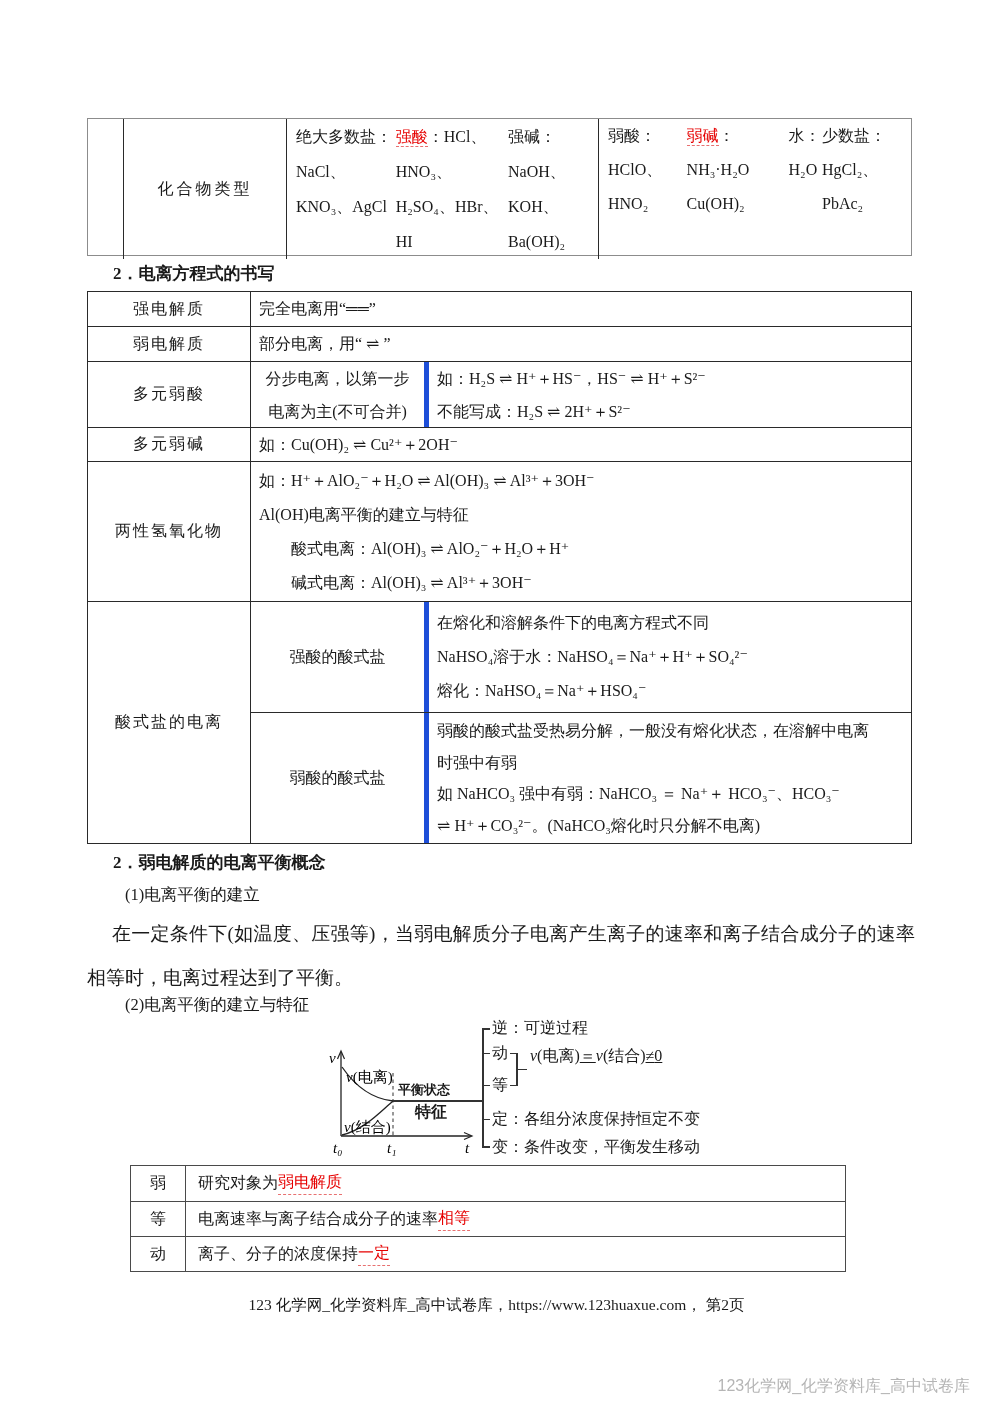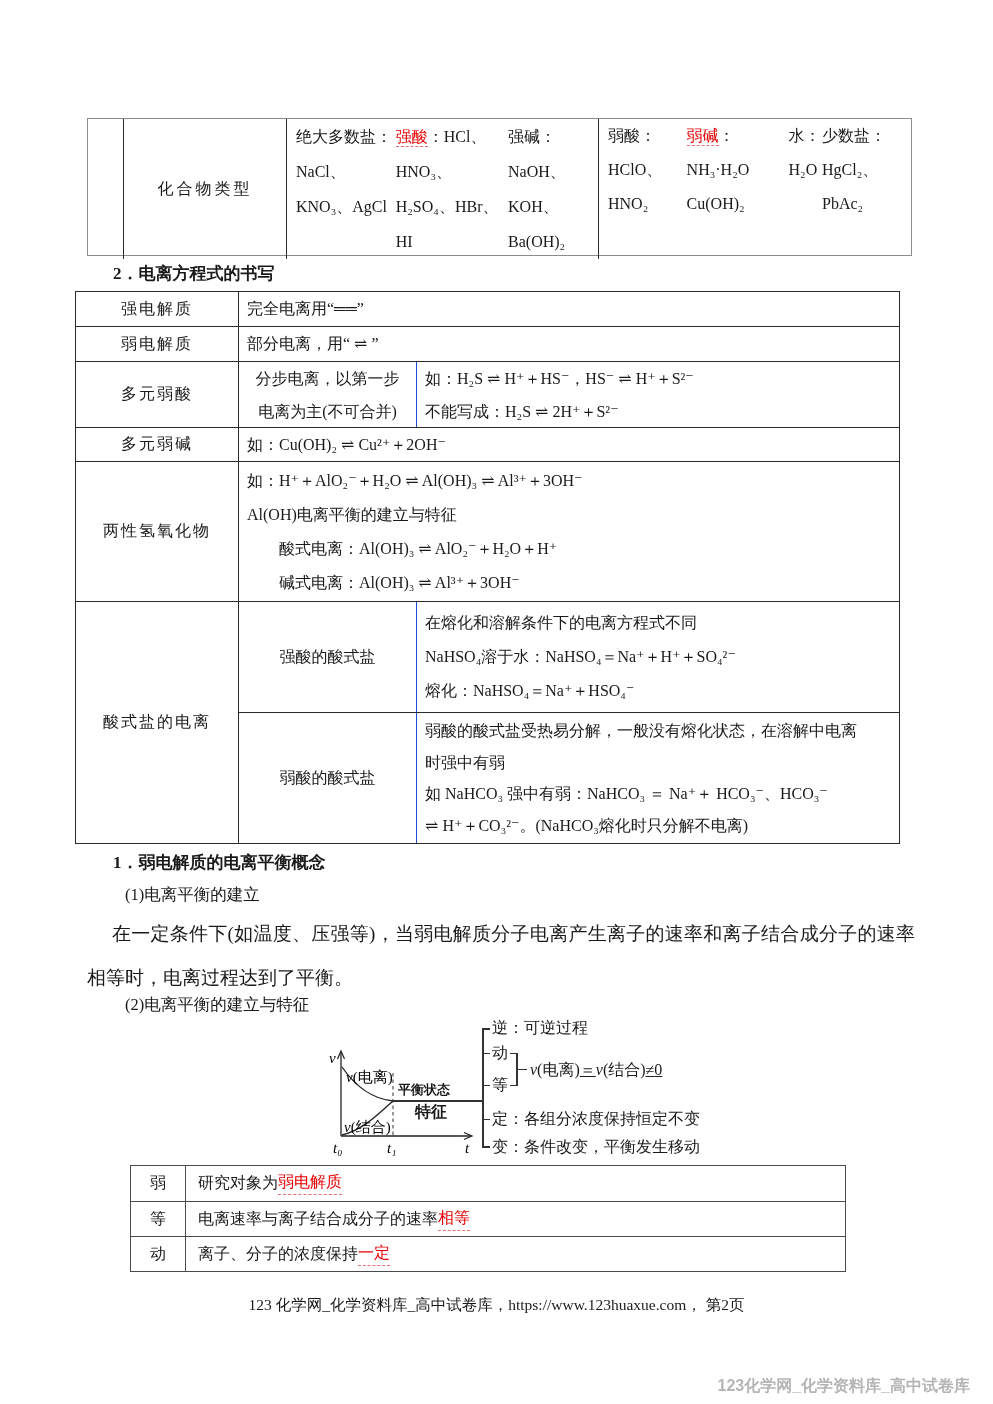--- a/index.html
+++ b/index.html
@@ -27,26 +27,26 @@
 
   
   #s2-title { left:113px; top:262px; font-weight:bold; font-size:17px; }
   #s3-title { left:113px; top:851px; font-weight:bold; font-size:17px; }
   #p1 { left:125px; top:884px; font-size:16.5px; }
   #p-body { left:87px; top:912px; width:828px; font-size:19px;
             line-height:44px; text-align:justify; text-indent:25px; }
   #p2 { left:125px; top:984px; font-size:16.5px;margin-top:10px; }
 
   
-  #table2 { left:75px; top:291px; width:825px; border:1px solid #2a2a2a; background:#fff; }
+  #table2 { left:87px; top:291px; width:825px; border:1px solid #2a2a2a; background:#fff; }
   .t2row { display:flex; border-top:1px solid #2a2a2a; }
   .t2row:first-child { border-top:none; }
   .t2label { width:163px; flex:0 0 163px; border-right:1px solid #2a2a2a;
     display:flex; align-items:center; justify-content:center; letter-spacing:2px; }
-  .t2desc { width:178px; flex:0 0 178px; border-right:1px solid #1d4ed8;
+  .t2desc { width:178px; flex:0 0 178px; border-right:5px solid #1d4ed8;
     display:flex; flex-direction:column; align-items:center; justify-content:center;
     text-align:center; }
   .t2content { flex:1 1 auto; display:flex; flex-direction:column; justify-content:center;
     padding-left:8px; }
   .t2merged { flex:1 1 auto; display:flex; align-items:center; padding-left:8px; }
   .h34 { height:34px; } .h35 { height:35px; } .h66 { height:66px; }
   .h140 { height:140px; } .h110 { height:110px; } .h131 { height:131px; }
   .lh33 { line-height:33px; } .lh34 { line-height:34px; } .lh31 { line-height:31.5px; }
   .t2group-right { flex:1 1 auto; display:flex; flex-direction:column; }
   .t2sub { display:flex; }
@@ -54,34 +54,34 @@
 
   
   #diagram { left:320px; top:1006px; width:480px; height:155px; }
   #diagram .line { position:absolute; background:#333; }
   #graph-svg { position:absolute; left:0; top:0; }
   #center1 { position:absolute; left:78px; top:75px; width:66px; text-align:left;
     font-weight:bold; font-size:13px; line-height:18px; }
   #center2 { position:absolute; left:94px; top:97px; width:34px; text-align:center;
     font-weight:bold; font-size:16px; line-height:18px; }
   .br-item { position:absolute; font-size:16px; line-height:18px; white-space:nowrap; }
-  #eq-line { position:absolute; left:210px; top:54px; font-size:16px; white-space:nowrap; }
+  #eq-line { position:absolute; left:210px; top:40px; font-size:16px; white-space:nowrap; }
 
   
   #table3 { left:130px; top:1165px; width:716px; border:1px solid #4a4a4a; background:#fff; }
   .t3row { display:flex; height:35px; border-top:1px solid #4a4a4a; }
   .t3row:first-child { border-top:none; }
   .t3key { width:55px; flex:0 0 55px; border-right:1px solid #4a4a4a;
     display:flex; align-items:center; justify-content:center; }
   .t3val { display:flex; align-items:center; padding-left:12px; }
 
   
   #footer { left:0; top:1295px; width:100%; text-align:center; font-size:15.5px; }
   #watermark { right:23px; top:1376px; color:#b5b5b5; font-size:16px;
-    font-family:"Liberation Sans","DejaVu Sans",sans-serif;font-weight:bold; }
+    font-family:"Liberation Sans","DejaVu Sans",sans-serif; }
 </style>
 </head>
 <body>
 
 <div id="table1" class="abs">
   <div class="cell"></div>
   <div class="cell t1-label">化合物类型</div>
   <div class="cell t1-lines t1-mid">
     <div class="ln">绝大多数盐：NaCl、KNO₃、AgCl</div>
     <div class="ln"><span class="red-u">强酸</span><span>：HCl、HNO₃、H₂SO₄、HBr、HI</span></div>
@@ -149,21 +149,21 @@
           <div class="lh31">弱酸的酸式盐受热易分解，一般没有熔化状态，在溶解中电离</div>
           <div class="lh31">时强中有弱</div>
           <div class="lh31">如 NaHCO₃ 强中有弱：NaHCO₃ ＝ Na⁺＋ HCO₃⁻、HCO₃⁻</div>
           <div class="lh31">⇌ H⁺＋CO₃²⁻。(NaHCO₃熔化时只分解不电离)</div>
         </div>
       </div>
     </div>
   </div>
 </div>
 
-<div id="s3-title" class="abs">1．弱电解质的电离平衡概念</div>
+<div id="s3-title" class="abs">2．弱电解质的电离平衡概念</div>
 <div id="p1" class="abs">(1)电离平衡的建立</div>
 <div id="p-body" class="abs">在一定条件下(如温度、压强等)，当弱电解质分子电离产生离子的速率和离子结合成分子的速率相等时，电离过程达到了平衡。</div>
 <div id="p2" class="abs">(2)电离平衡的建立与特征</div>
 
 <div id="diagram" class="abs">
   <svg id="graph-svg" width="165" height="155" viewBox="0 0 165 155">
     <line x1="21" y1="46" x2="21" y2="130" stroke="#222" stroke-width="1.3"></line>
     <path d="M17.5,53 L21,45 L24.5,53" fill="none" stroke="#222" stroke-width="1.2"></path>
     <line x1="21" y1="130" x2="151" y2="130" stroke="#222" stroke-width="1.3"></line>
     <path d="M144,126.5 L152,130 L144,133.5" fill="none" stroke="#222" stroke-width="1.2"></path>

